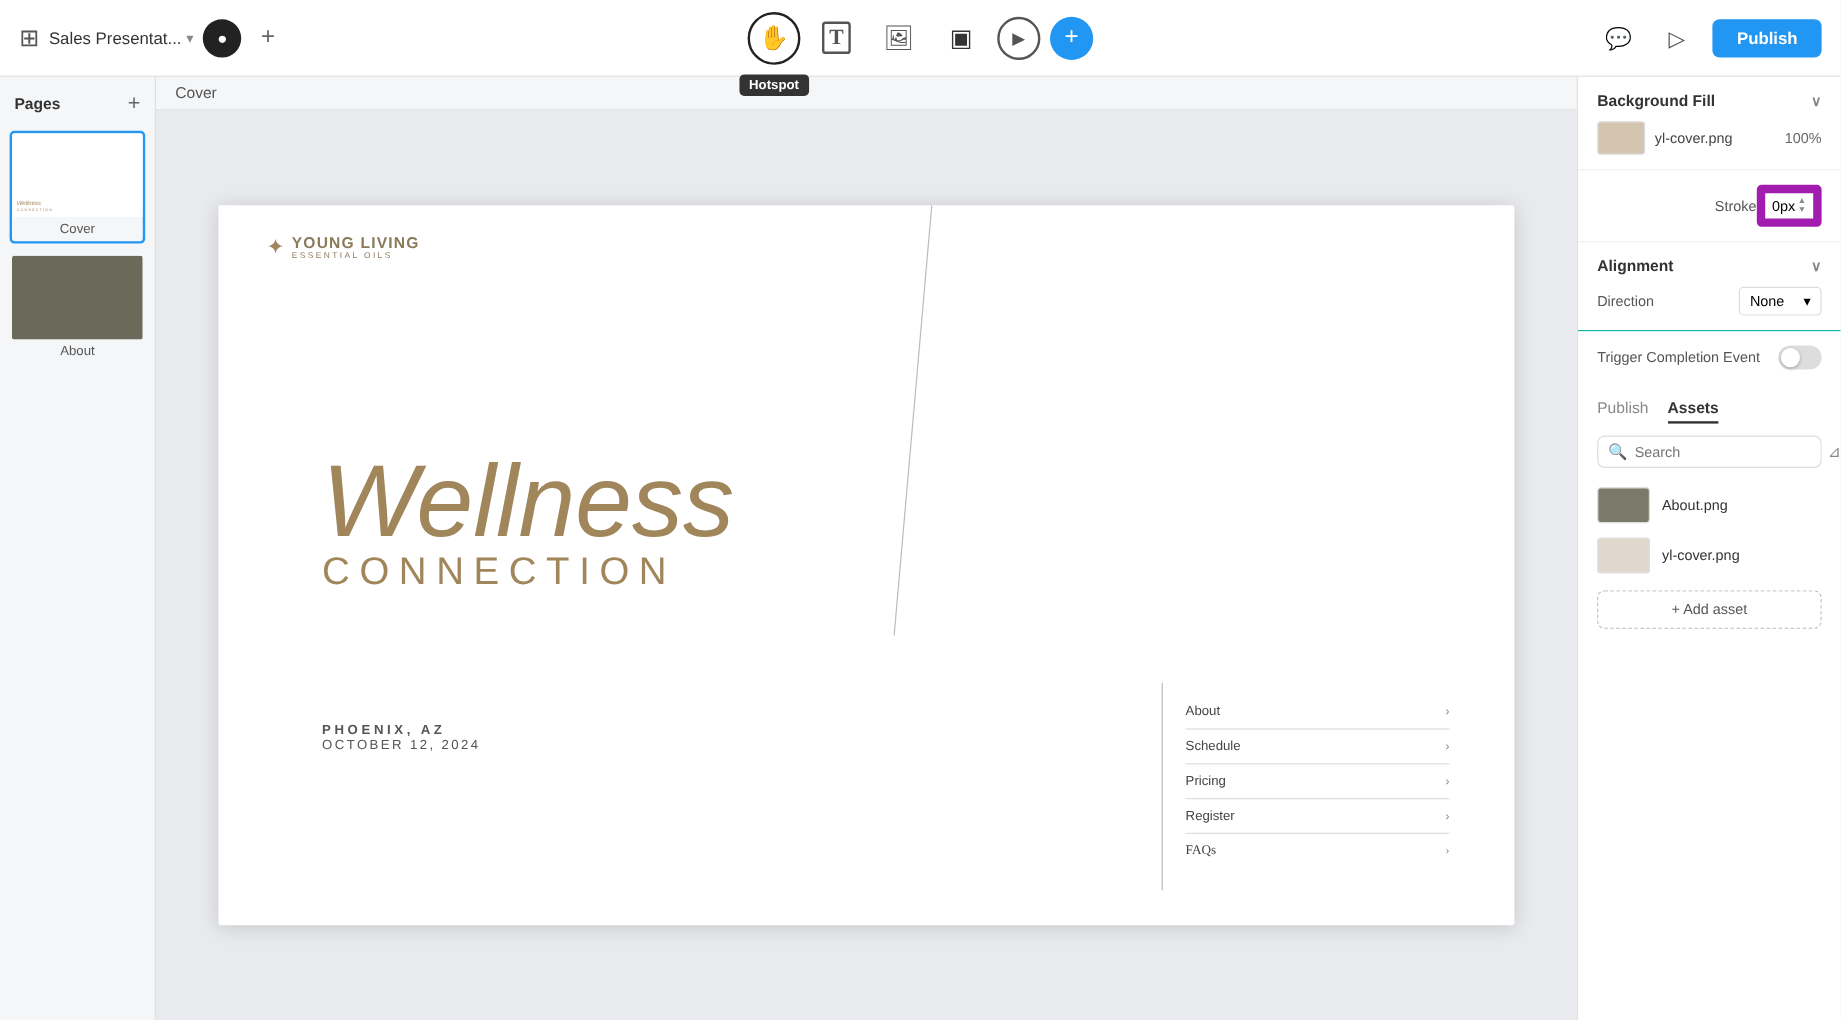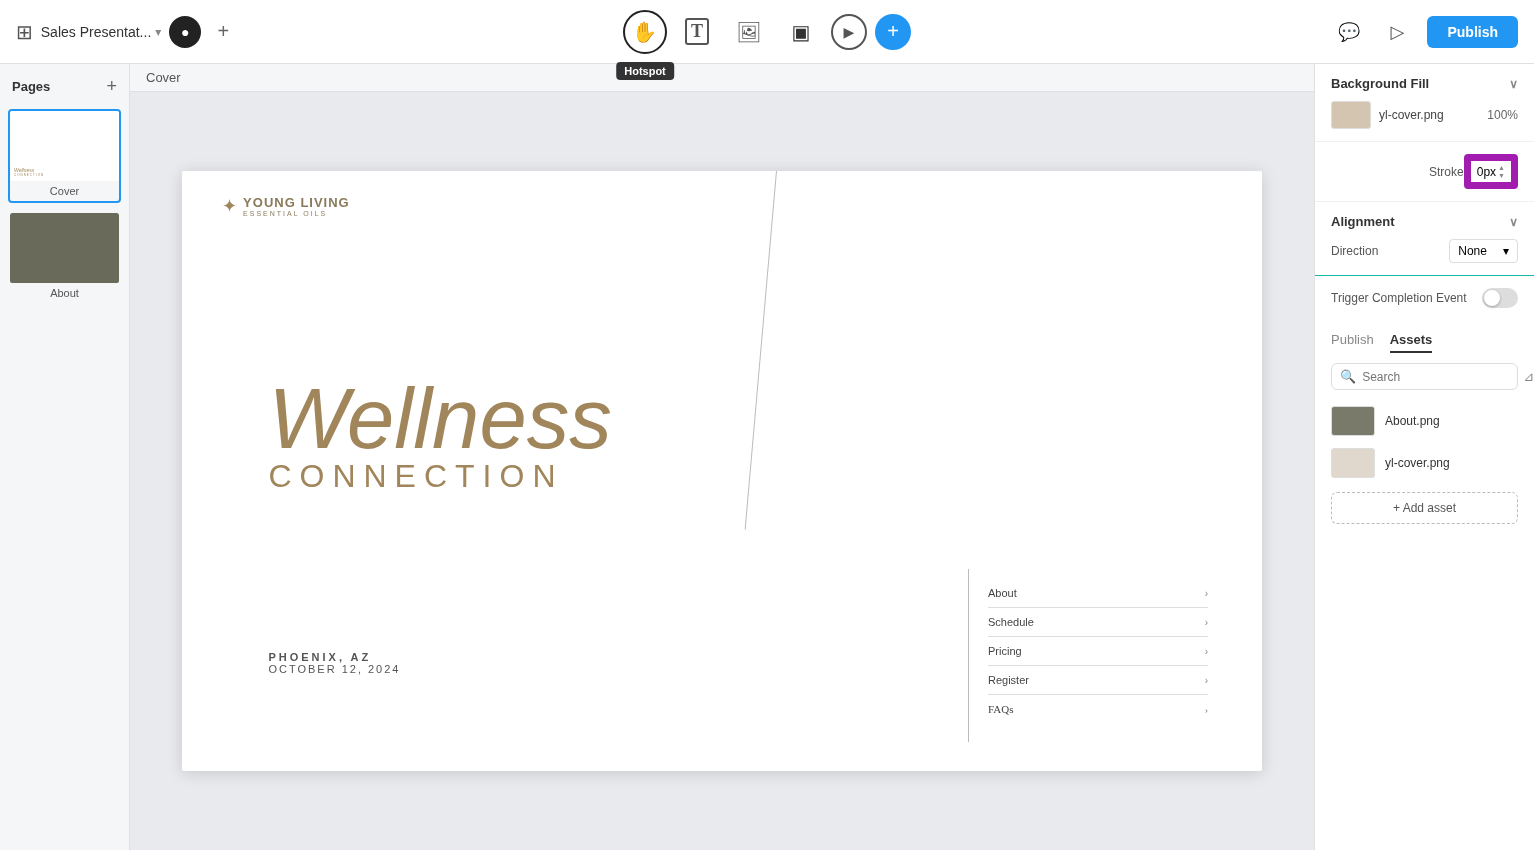--- a/index.html
+++ b/index.html
@@ -98,21 +98,21 @@
     .diagonal-line {
       position: absolute; top: 0; left: 55%; height: 60%; width: 1px;
       background: #bbb; transform: rotate(5deg); transform-origin: top center;
     }
 
     .slide-title-area { position: absolute; top: 35%; left: 8%; }
     .slide-the { font-size: 28px; color: #a0865a; letter-spacing: 4px; font-weight: 400; }
     .slide-wellness { font-size: 85px; color: #a0865a; font-weight: 400; font-style: italic; line-height: 0.9; }
     .slide-connection { font-size: 32px; color: #a0865a; letter-spacing: 8px; font-weight: 400; }
 
-    .slide-location { position: absolute; top: 72%; left: 8%; margin-top: 48px; }
+    .slide-location { position: absolute; top: 72%; left: 8%; }
     .slide-city { font-size: 11px; color: #555; letter-spacing: 3px; font-weight: 600; }
     .slide-date { font-size: 11px; color: #555; letter-spacing: 2px; }
 
     .slide-menu { position: absolute; bottom: 8%; right: 5%; width: 220px; }
     .menu-divider-v { position: absolute; left: -20px; top: -10px; width: 1px; height: 120%; background: #bbb; }
     .menu-item {
       display: flex; align-items: center; justify-content: space-between;
       padding: 8px 0; border-bottom: 1px solid #ddd; font-size: 11px; color: #444; cursor: pointer;
     }
     .menu-item:last-child { border-bottom: none; font-family: Liberation Serif, serif; }

